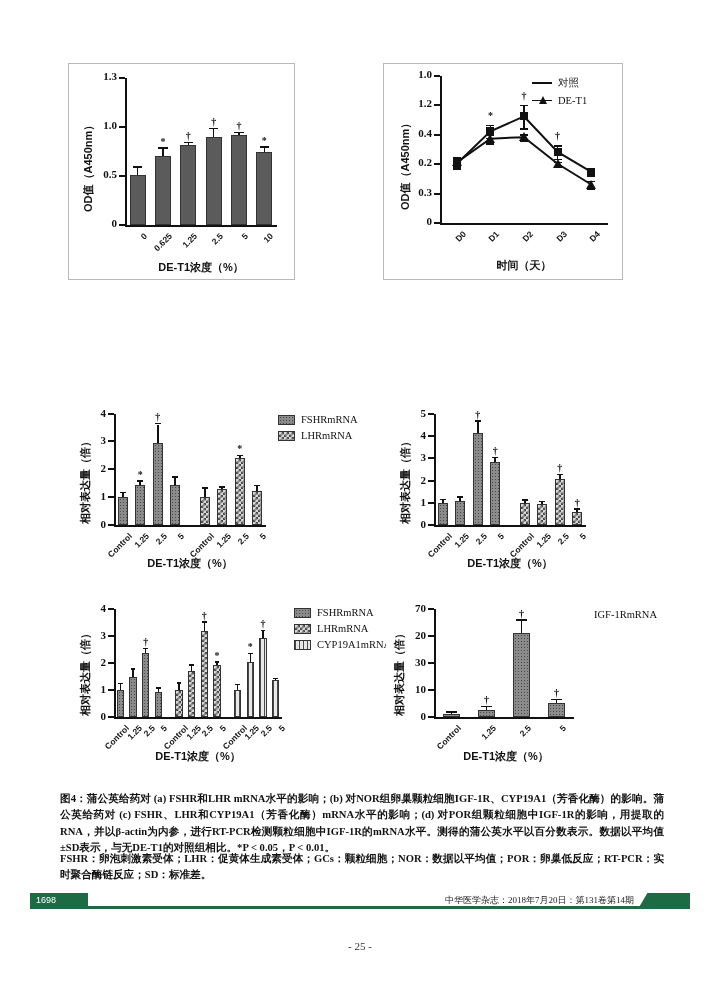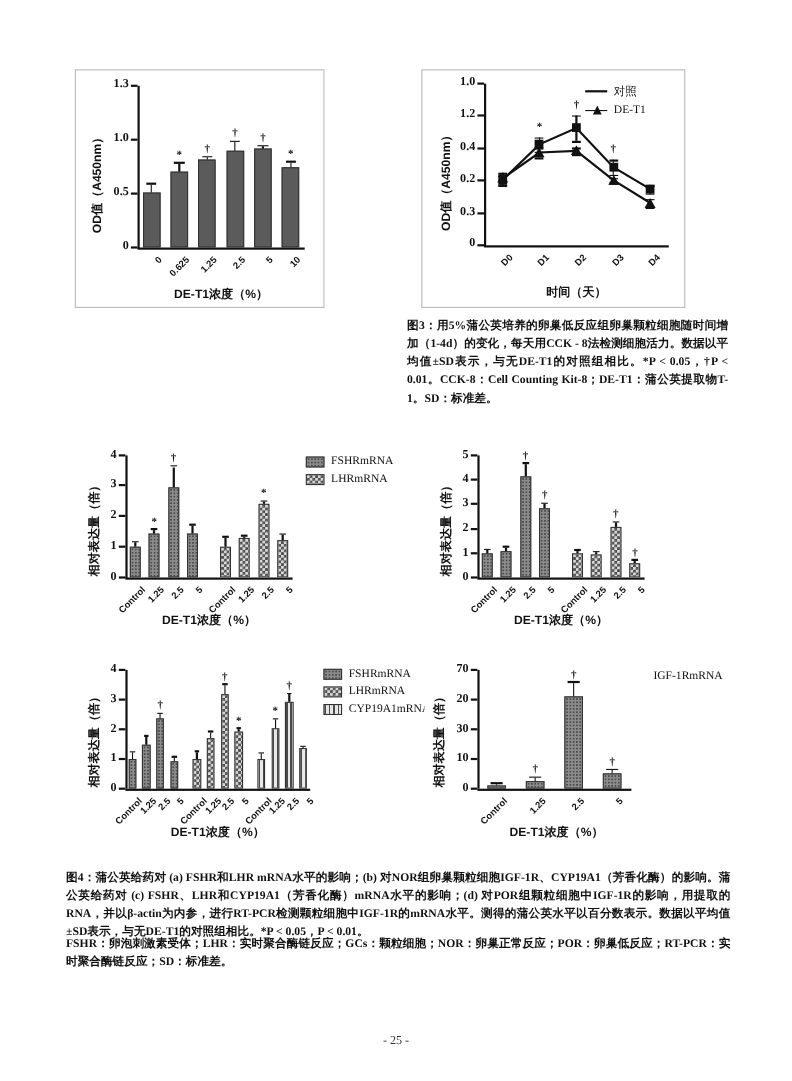--- a/index.html
+++ b/index.html
@@ -307,21 +307,20 @@
         <div class="legend-row">
           <span class="legend-line">
             <span class="lg-marker"><span class="lg-sq"></span></span>
           </span>
           <span class="legend-text">DE-T1</span>
         </div>
       </div>
     </div>
   </div>
 
-  <div class="caption cap-col" style="position:absolute;left:370px;top:289px;">图3：用5%蒲公英培养的卵巢低反应组卵巢颗粒细胞随时间增加（1-4d）的变化，每天用CCK - 8法检测细胞活力。数据以平均值±SD表示，与无DE-T1的对照组相比。*P &lt; 0.05，†P &lt; 0.01。CCK-8：Cell Counting Kit-8；DE-T1：蒲公英提取物T-1。SD：标准差。</div>
 
   <div class="panel" style="position:absolute;left:66px;top:404px;width:300px;height:165px;">
     <div class="chart-area" style="position:absolute;left:0;top:0;width:300px;height:165px;">
       <div class="axis-y" style="left:48px;top:10px;height:112px;"></div>
       <div class="tick" style="left:42px;top:9px;"></div>
       <div class="tick" style="left:42px;top:36px;"></div>
       <div class="tick" style="left:42px;top:64px;"></div>
       <div class="tick" style="left:42px;top:92px;"></div>
       <div class="tick" style="left:42px;top:120px;"></div>
       <div class="tick-label" style="left:16px;top:3px;width:24px;">4</div>
@@ -572,18 +571,26 @@
           <div class="xcat" style="left: 24.5px; top: 2px; width: 32px;">1.25</div>
           <div class="xcat" style="left: 59.5px; top: 2px; width: 32px;">2.5</div>
           <div class="xcat" style="left: 94.5px; top: 2px; width: 32px;">5</div>
         </div>
       <div class="xlabel" style="left:32px;top:150px;width:176px;">DE-T1浓度（%）</div>
       <div class="legend-text" style="position:absolute;left:208px;top:10px;">IGF-1RmRNA</div>
     </div>
   </div>
 
   <div class="caption" style="position:absolute;left:60px;top:791px;width:604px;">图4：蒲公英给药对 (a) FSHR和LHR mRNA水平的影响；(b) 对NOR组卵巢颗粒细胞IGF-1R、CYP19A1（芳香化酶）的影响。蒲公英给药对 (c) FSHR、LHR和CYP19A1（芳香化酶）mRNA水平的影响；(d) 对POR组颗粒细胞中IGF-1R的影响，用提取的RNA，并以β-actin为内参，进行RT-PCR检测颗粒细胞中IGF-1R的mRNA水平。测得的蒲公英水平以百分数表示。数据以平均值±SD表示，与无DE-T1的对照组相比。*P &lt; 0.05，P &lt; 0.01。</div>
-  <div class="caption" style="position:absolute;left:60px;top:851px;width:604px;">FSHR：卵泡刺激素受体；LHR：实时聚合酶链反应；GCs：颗粒细胞；NOR：卵巢正常反应；POR：卵巢低反应；RT-PCR：实时聚合酶链反应；SD：标准差。</div>
-
+  <div class="caption" style="position:absolute;left:60px;top:851px;width:604px;">FSHR：卵泡刺激素受体；LHR：促黄体生成素受体；GCs：颗粒细胞；NOR：数据以平均值；POR：卵巢低反应；RT-PCR：实时聚合酶链反应；SD：标准差。</div>
+
+  <div class="footer-bar">
+    <div class="fb-left">
+      <span class="fb-left-num">1698</span>
+    </div>
+    <div class="fb-line"></div>
+    <div class="fb-text">中华医学杂志：2018年7月20日：第131卷第14期</div>
+    <div class="fb-right"></div>
+  </div>
 
   <div class="pagenum">- 25 -</div>
 
 </div>
 
 </body></html>

